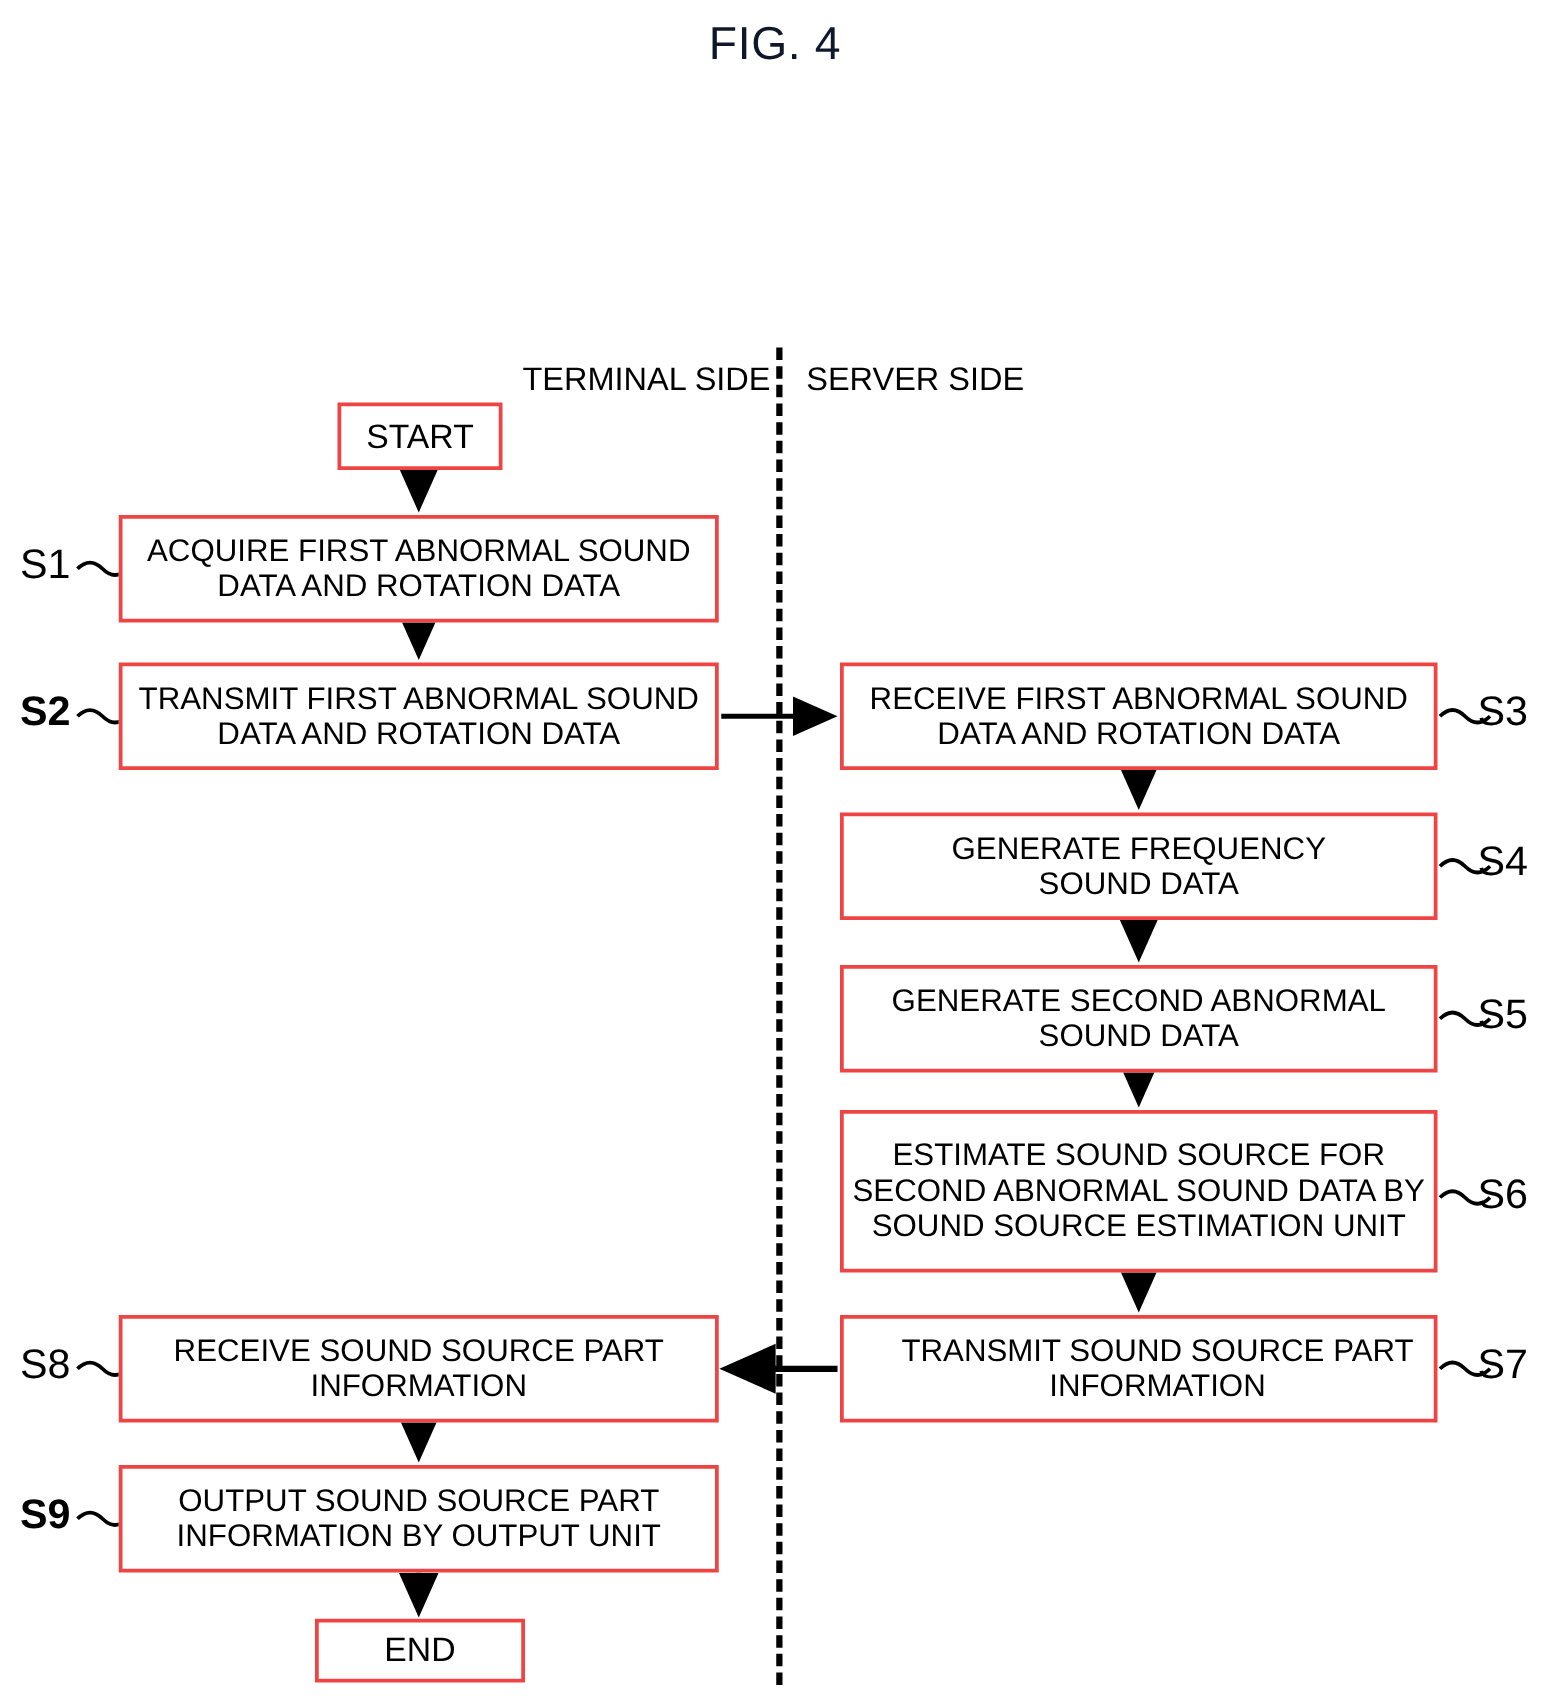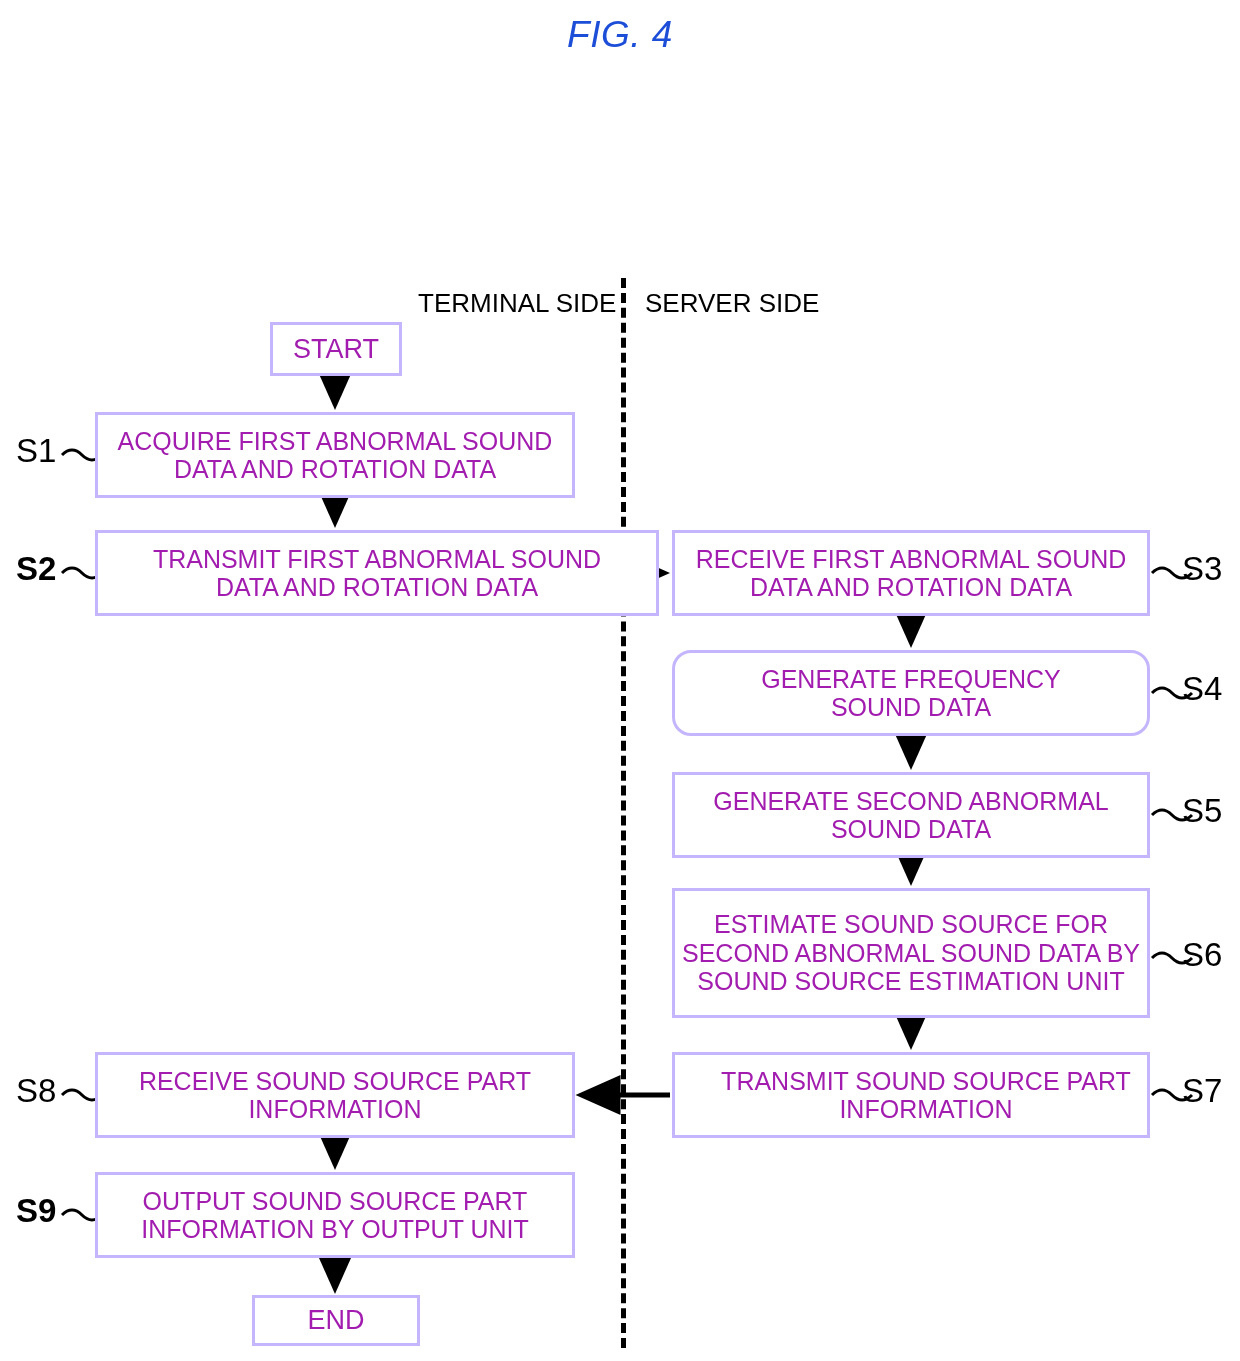--- a/index.html
+++ b/index.html
@@ -17,22 +17,21 @@
     overflow: hidden;
   }
   #fig-title {
     position: absolute;
     top: 14px;
     left: 0;
     width: 1240px;
     text-align: center;
     font-size: 37px;
     letter-spacing: 0.5px;
-    color: #1d4ed8;
-    font-style: italic;
+    color: #0f172a;
   }
   .side-label {
     position: absolute;
     font-size: 26px;
     white-space: nowrap;
     color: #000;
   }
   #terminal-side-label { left: 418px; top: 288px; }
   #server-side-label   { left: 645px; top: 288px; }
 
@@ -41,44 +40,44 @@
     left: 621px;
     top: 278px;
     width: 0;
     height: 1070px;
     border-left: 5px dashed #000;
   }
 
   .node {
     position: absolute;
     box-sizing: border-box;
-    border: 3px solid #c4b5fd;
+    border: 3px solid #ef4444;
     background: #ffffff;
     display: flex;
     align-items: center;
     justify-content: center;
     text-align: center;
     font-size: 25px;
     line-height: 1.14;
-    color: #a21caf;
+    color: #000000;
     padding: 2px 6px;
   }
   .node .txt { display: block; width: 100%; }
 
   
   #node-start { left: 270px; top: 322px;  width: 132px; height: 54px; font-size: 27px; }
   #node-s1    { left: 95px;  top: 412px;  width: 480px; height: 86px; align-items: center; }
-  #node-s2    { left: 95px;  top: 530px;  width: 564px; height: 86px; }
+  #node-s2    { left: 95px;  top: 530px;  width: 480px; height: 86px; }
   #node-s8    { left: 95px;  top: 1052px; width: 480px; height: 86px; }
   #node-s9    { left: 95px;  top: 1172px; width: 480px; height: 86px; }
   #node-end   { left: 252px; top: 1295px; width: 168px; height: 51px; font-size: 27px; }
 
   
   #node-s3 { left: 672px; top: 530px; width: 478px; height: 86px; }
-  #node-s4 { left: 672px; top: 650px; width: 478px; height: 86px; border-radius: 19px; }
+  #node-s4 { left: 672px; top: 650px; width: 478px; height: 86px; }
   #node-s5 { left: 672px; top: 772px; width: 478px; height: 86px; }
   #node-s6 { left: 672px; top: 888px; width: 478px; height: 130px; }
   #node-s7 { left: 672px; top: 1052px; width: 478px; height: 86px; padding-left: 36px; }
 
   
   .step-tag {
     position: absolute;
     font-size: 33px;
     color: #000;
     white-space: nowrap;

